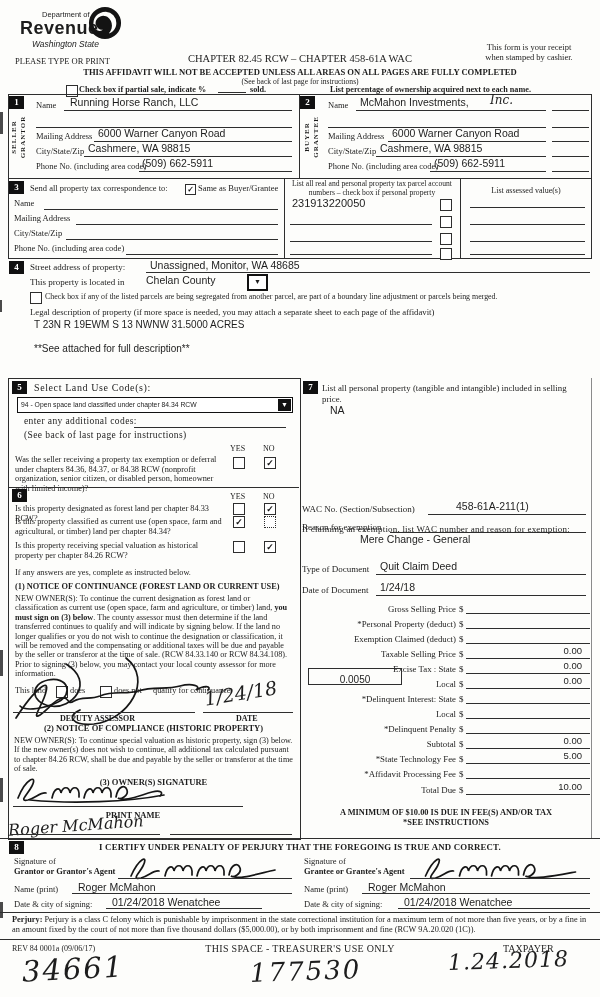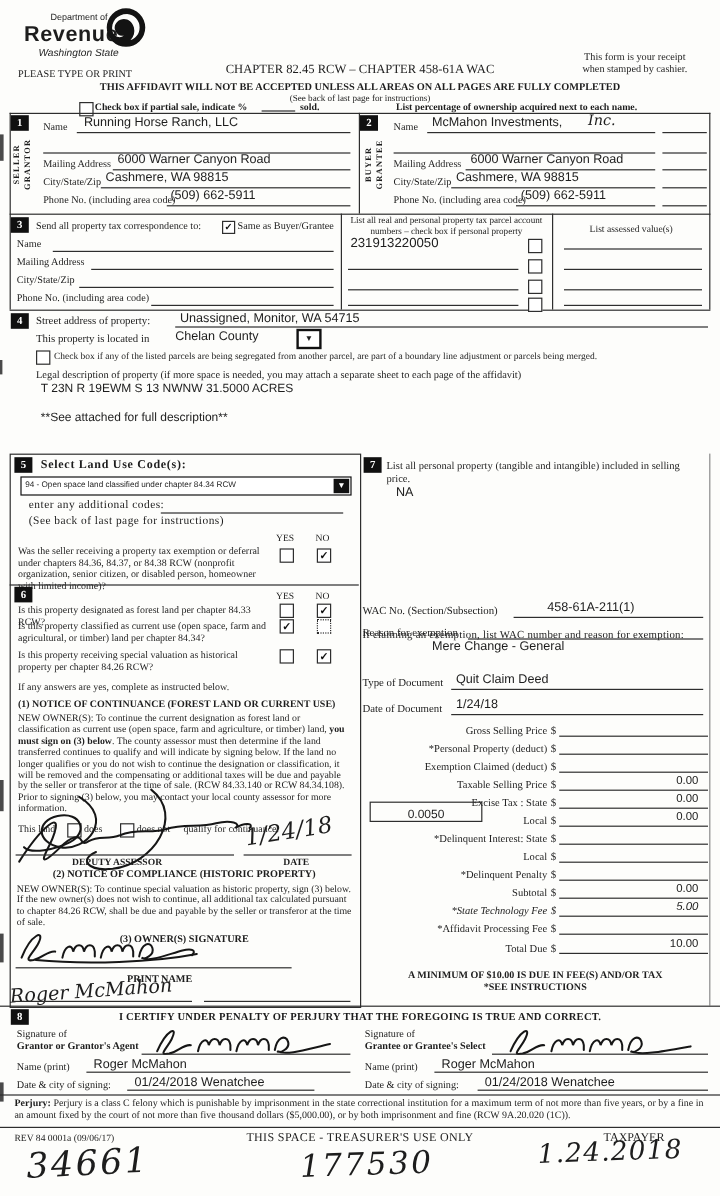--- a/index.html
+++ b/index.html
@@ -151,36 +151,36 @@
   <span class="cb" style="left:440px;top:248px;"></span>
 
   <div class="abs serif" style="left:462px;top:186px;width:128px;text-align:center;font-size:8px;">List assessed value(s)</div>
   <div class="line" style="left:470px;top:207px;width:115px;"></div>
   <div class="line" style="left:470px;top:224px;width:115px;"></div>
   <div class="line" style="left:470px;top:241px;width:115px;"></div>
   <div class="line" style="left:470px;top:254px;width:115px;"></div>
 
   <div class="badge" style="left:9px;top:261px;">4</div>
   <span class="abs serif" style="left:30px;top:262px;font-size:9px;">Street address of property:</span>
-  <span class="abs val" style="left:150px;top:259px;">Unassigned, Monitor, WA 54715</span>
+  <span class="abs val" style="left:150px;top:259px;">Unassigned, Monitor, WA 48685</span>
   <div class="line" style="left:146px;top:272px;width:444px;"></div>
   <span class="abs serif" style="left:30px;top:277px;font-size:9px;">This property is located in</span>
   <span class="abs val" style="left:146px;top:274px;">Chelan County</span>
   <div class="abs" style="left:247px;top:274px;width:17px;height:13px;border:2px solid #111;background:#fff;text-align:center;font-size:7px;line-height:13px;"><span>▼</span></div>
   <span class="cb" style="left:30px;top:292px;"></span>
   <span class="abs serif" style="left:45px;top:292px;width:545px;font-size:7.9px;">Check box if any of the listed parcels are being segregated from another parcel, are part of a boundary line adjustment or parcels being merged.</span>
   <span class="abs serif" style="left:30px;top:307px;font-size:8.7px;">Legal description of property (if more space is needed, you may attach a separate sheet to each page of the affidavit)</span>
   <span class="abs val" style="left:34px;top:319px;font-size:10px;">T 23N R 19EWM S 13 NWNW 31.5000 ACRES</span>
   <span class="abs val" style="left:34px;top:343px;font-size:10px;">**See attached for full description**</span>
 
   <div class="abs" style="left:8px;top:378px;width:291px;height:460px;border:1px solid #2e2e2e;"></div>
   <div class="vline" style="left:591px;top:378px;height:460px;border-left-color:#8a8a8a;"></div>
 
   <div class="badge" style="left:12px;top:381px;">5</div>
-  <span class="abs serif" style="left:34px;top:382px;font-size:10px;letter-spacing:.6px;font-weight:bold;">Select Land Use Code(s):</span>
+  <span class="abs serif" style="left:34px;top:382px;font-size:10px;letter-spacing:.6px;">Select Land Use Code(s):</span>
   <div class="abs" style="left:17px;top:397px;width:274px;height:14px;border:1.5px solid #111;background:#fff;">
     <span class="abs sans" style="left:3px;top:3px;font-size:6.8px;">94 - Open space land classified under chapter 84.34 RCW</span>
     <span class="abs" style="right:1px;top:1px;width:13px;height:12px;background:#111;color:#fff;font-size:7px;line-height:12px;text-align:center;">▼</span>
   </div>
   <span class="abs serif" style="left:24px;top:416px;font-size:9.5px;letter-spacing:.4px;">enter any additional codes:</span>
   <div class="line" style="left:134px;top:427px;width:152px;"></div>
   <span class="abs serif" style="left:24px;top:430px;font-size:9.5px;letter-spacing:.4px;">(See back of last page for instructions)</span>
   <span class="abs serif" style="left:230px;top:444px;font-size:8px;">YES</span>
   <span class="abs serif" style="left:263px;top:444px;font-size:8px;">NO</span>
   <div class="abs q" style="left:15px;top:455px;width:208px;">Was the seller receiving a property tax exemption or deferral under chapters 84.36, 84.37, or 84.38 RCW (nonprofit organization, senior citizen, or disabled person, homeowner with limited income)?</div>
@@ -305,21 +305,21 @@
   <div class="money-row" style="top:720px;">
       <span class="mlabel">*Delinquent Penalty</span>
       <span class="dollar">$</span>
       <span class="mline"><span class="mval"></span></span>
     </div>
   <div class="money-row" style="top:735px;">
       <span class="mlabel">Subtotal</span>
       <span class="dollar">$</span>
       <span class="mline"><span class="mval">0.00</span></span>
     </div>
-  <div class="money-row" style="top:750px;font-style:italic;">
+  <div class="money-row" style="top:750px;">
       <span class="mlabel">*State Technology Fee</span>
       <span class="dollar">$</span>
       <span class="mline"><span class="mval">5.00</span></span>
     </div>
   <div class="money-row" style="top:765px;">
       <span class="mlabel">*Affidavit Processing Fee</span>
       <span class="dollar">$</span>
       <span class="mline"><span class="mval"></span></span>
     </div>
   <div class="money-row" style="top:781px;">
@@ -342,21 +342,21 @@
   </svg>
   <div class="line" style="left:118px;top:878px;width:174px;"></div>
   <span class="abs serif lab" style="left:14px;top:884px;">Name (print)</span>
   <span class="abs val" style="left:78px;top:881px;">Roger McMahon</span>
   <div class="line" style="left:72px;top:893px;width:220px;"></div>
   <span class="abs serif lab" style="left:14px;top:899px;">Date &amp; city of signing:</span>
   <span class="abs val" style="left:112px;top:896px;">01/24/2018 Wenatchee</span>
   <div class="line" style="left:106px;top:908px;width:156px;"></div>
 
   <span class="abs serif lab" style="left:304px;top:856px;">Signature of</span>
-  <span class="abs serif lab b" style="left:304px;top:866px;">Grantee or Grantee's Select</span>
+  <span class="abs serif lab b" style="left:304px;top:866px;">Grantee or Grantee's Agent</span>
   <svg class="sig" style="left:412px;top:852px;" width="175" height="30" viewBox="0 0 160 30">
     <path d="M6 24 C14 6 24 2 18 14 C14 22 6 28 16 26 C24 24 28 18 34 19 M40 24 C42 14 48 12 49 19 C51 12 57 12 58 19 C60 12 66 12 67 19 L67 23 M72 24 C74 14 80 12 81 19 C83 12 89 12 90 19 C92 12 98 12 99 19 L99 23 M104 23 C106 12 113 10 115 16 C117 22 108 26 106 24 C114 28 134 24 156 20"></path>
   </svg>
   <div class="line" style="left:410px;top:878px;width:180px;"></div>
   <span class="abs serif lab" style="left:304px;top:884px;">Name (print)</span>
   <span class="abs val" style="left:368px;top:881px;">Roger McMahon</span>
   <div class="line" style="left:362px;top:893px;width:228px;"></div>
   <span class="abs serif lab" style="left:304px;top:899px;">Date &amp; city of signing:</span>
   <span class="abs val" style="left:404px;top:896px;">01/24/2018 Wenatchee</span>
   <div class="line" style="left:398px;top:908px;width:192px;"></div>

